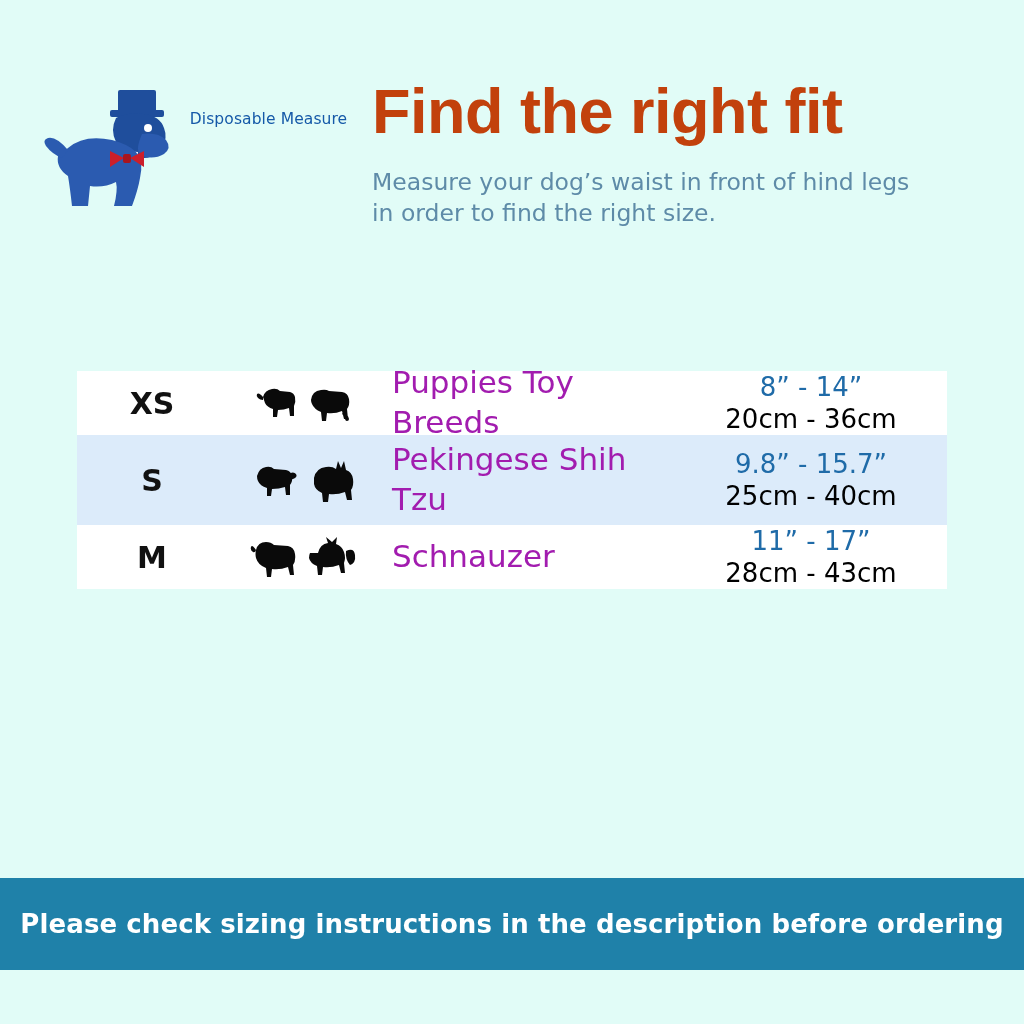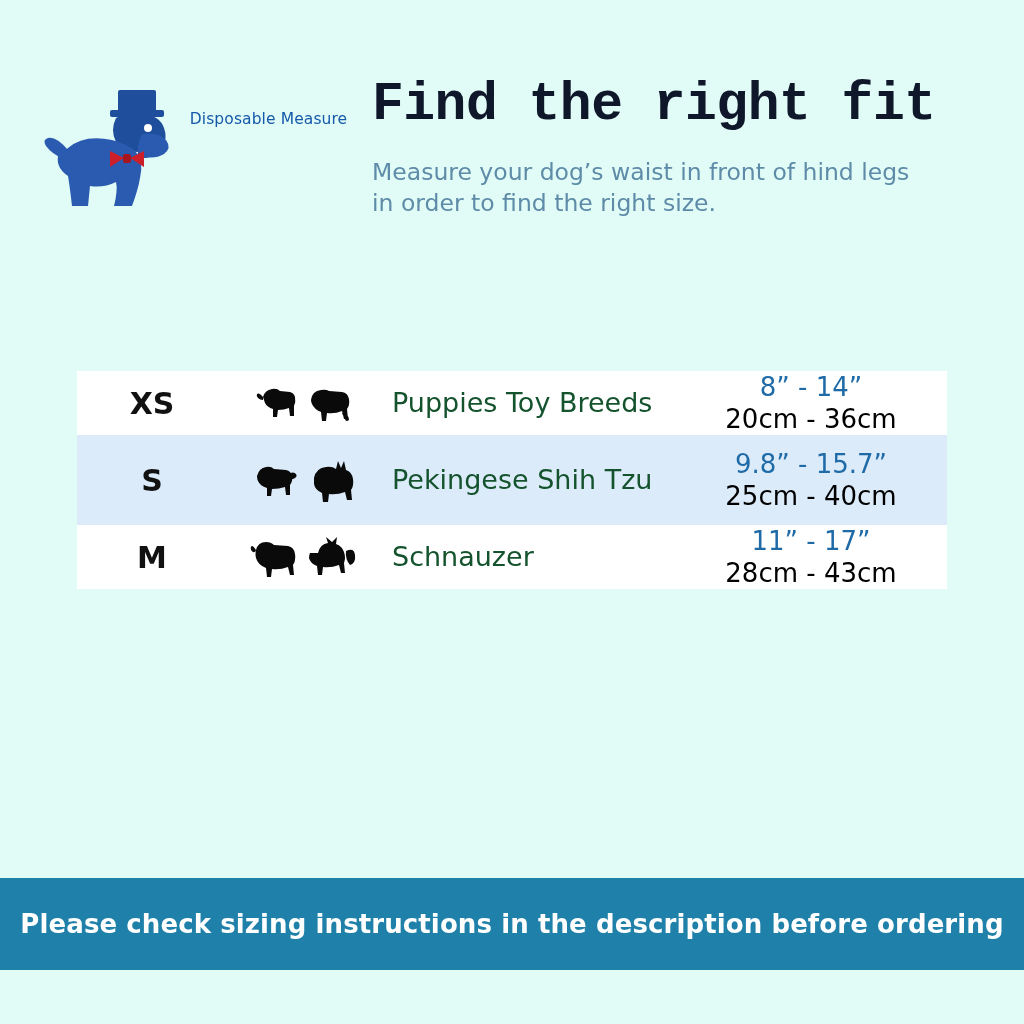--- a/index.html
+++ b/index.html
@@ -70,24 +70,24 @@
     letter-spacing: 0.1px;
   }
 
   .title-block {
     position: absolute;
     left: 372px;
     top: 0;
     width: 600px;
   }
   .main-title {
-    font-family: Liberation Mono, monospace;
-    font-size: 53px;
-    font-weight: bold;
-    color: #0f172a;
+    font-family: Liberation Sans, sans-serif;
+    font-size: 63px;
+    font-weight: bold;
+    color: #c2410c;
     line-height: 1.05;
     letter-spacing: -0.5px;
     margin: 0;
     white-space: nowrap;
   }
   .sub-title {
     font-family: "DejaVu Sans", sans-serif;
     font-size: 23.5px;
     color: #5e8ba8;
     line-height: 1.32;
@@ -131,22 +131,22 @@
   .th-waist { width: 272px; flex: 0 0 272px; text-align: center; }
 
   .size-label {
     font-family: "DejaVu Sans", sans-serif;
     font-weight: bold;
     font-size: 30px;
     color: #111111;
   }
   .breed-text {
     font-family: "DejaVu Sans", sans-serif;
-    font-size: 27px;
-    color: #14532d;
+    font-size: 31px;
+    color: #a21caf;
     line-height: 1.28;
     text-align: left;
   }
   .waist-in {
     font-family: "DejaVu Sans", sans-serif;
     font-size: 26px;
     color: #1f6ba8;
     line-height: 1.25;
   }
   .waist-cm {

